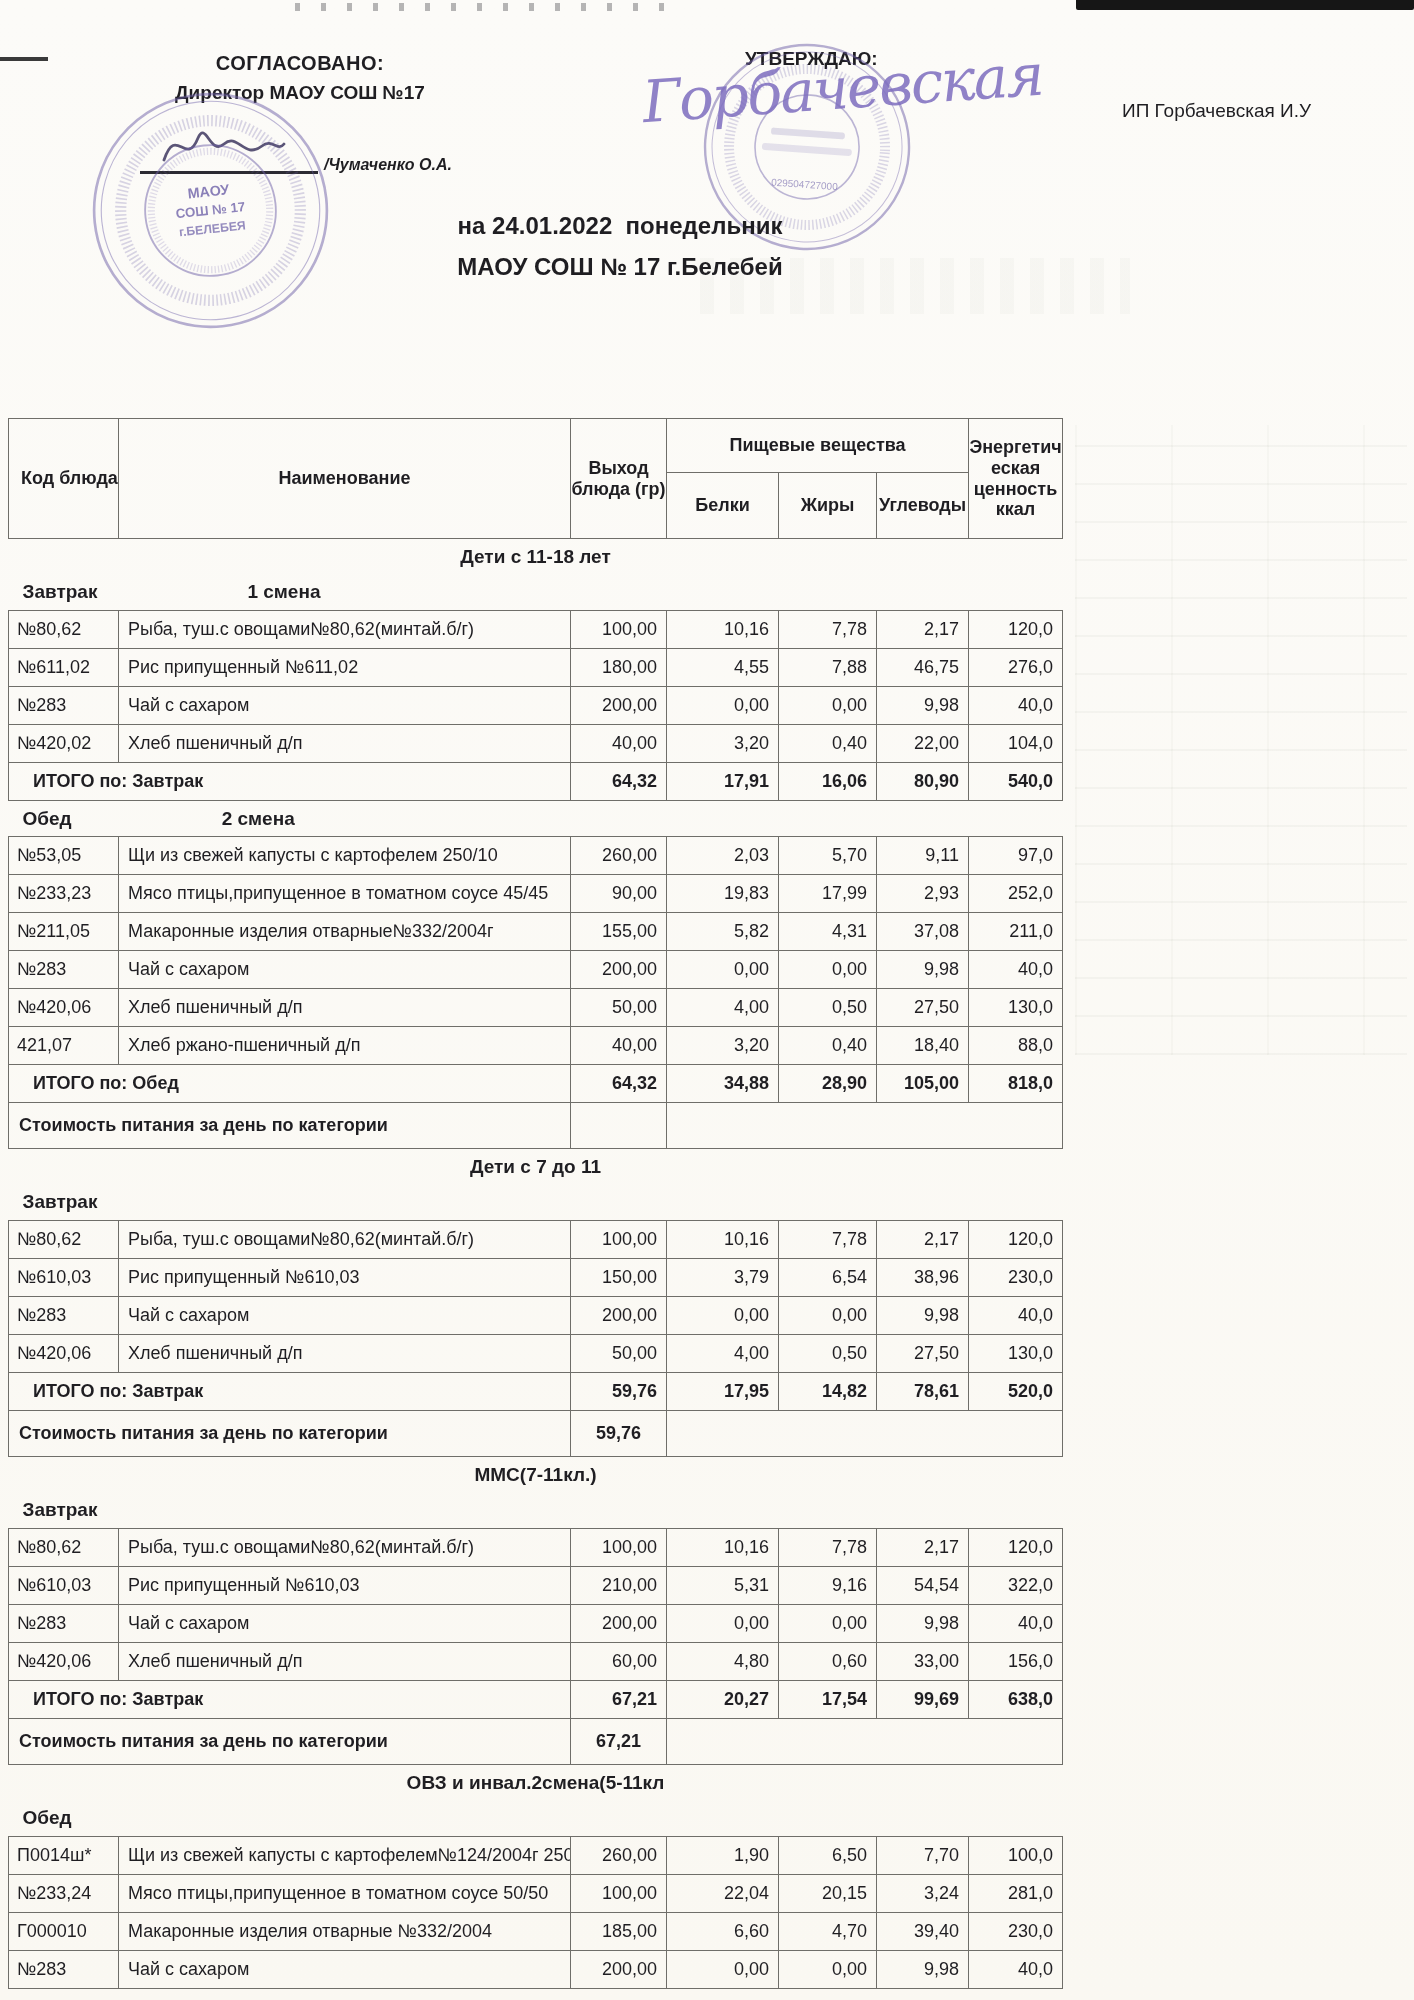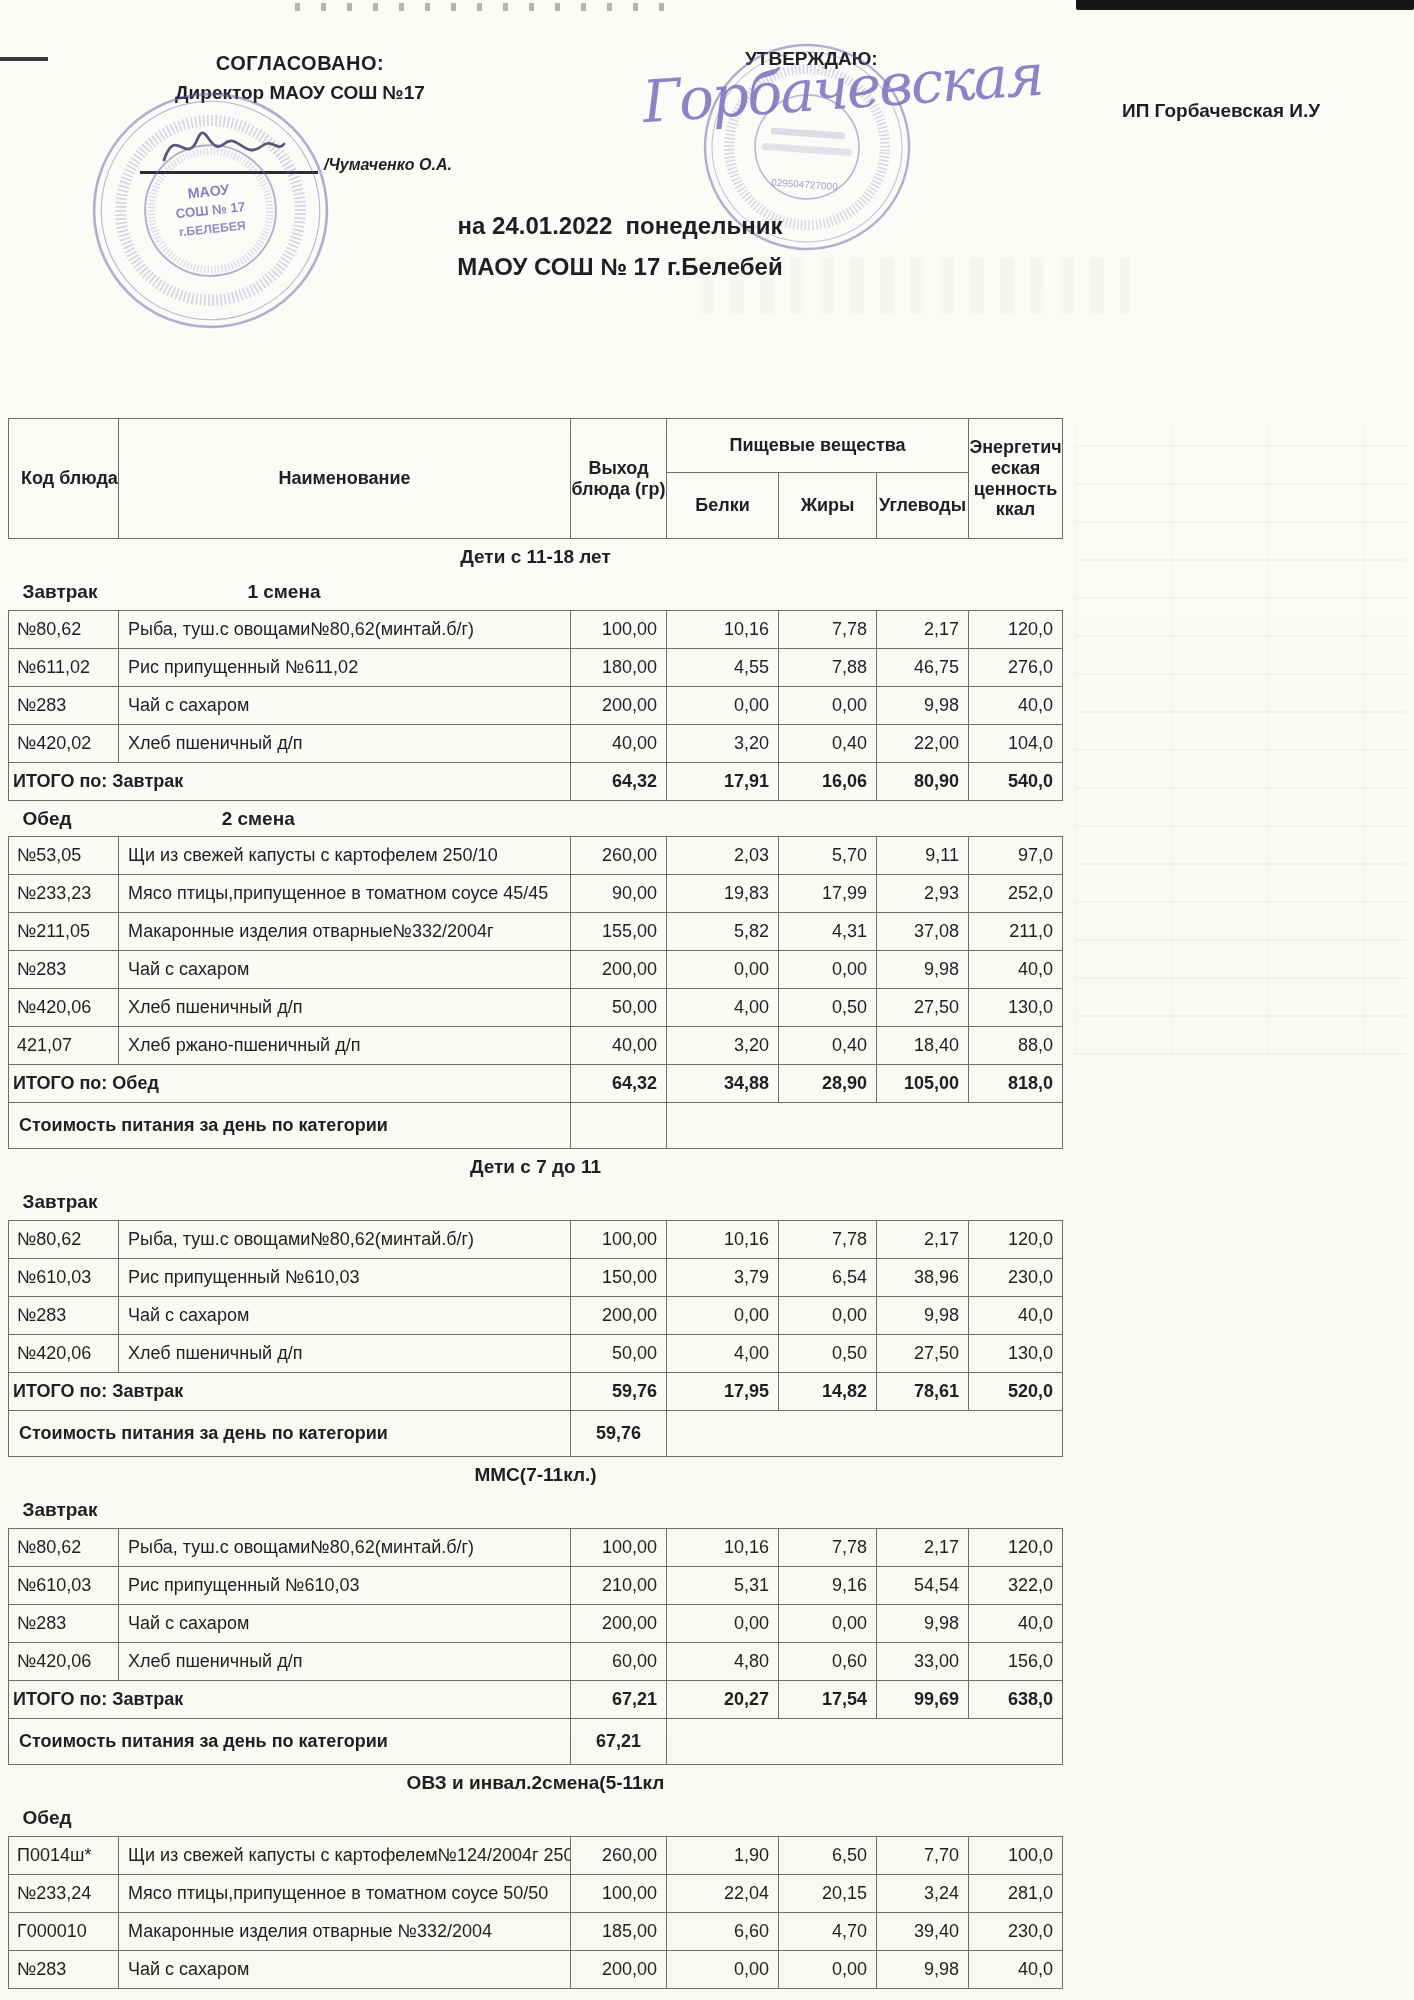--- a/index.html
+++ b/index.html
@@ -43,21 +43,21 @@
   .stamp{position:absolute;pointer-events:none;}
   .stamp-left{left:88px;top:88px;width:245px;height:245px;transform:rotate(-6deg);}
   .stamp-right{left:700px;top:40px;width:215px;height:215px;transform:rotate(4deg);}
   .approve-label{position:absolute;left:745px;top:48px;font-size:19px;font-weight:bold;}
   .big-signature{
     position:absolute;left:642px;top:52px;width:470px;
     font-family:"DejaVu Serif",serif;font-style:italic;
     font-size:58px;color:rgba(124,108,190,.85);
     transform:rotate(-4deg);letter-spacing:-2px;white-space:nowrap;
   }
-  .approve-entity{position:absolute;left:1122px;top:100px;font-size:19px;font-weight:bold;white-space:nowrap;}
+  .approve-entity{position:absolute;left:1122px;top:100px;font-size:19px;font-weight:normal;white-space:nowrap;}
   .title-block{position:absolute;left:310px;top:198px;width:620px;text-align:center;font-weight:bold;}
   .menu-title{font-size:27px;letter-spacing:1px;}
   .menu-date{font-size:24px;margin-top:14px;white-space:pre;}
   .menu-school{font-size:24px;margin-top:13px;}
 
   
   table.menu{border-collapse:collapse;table-layout:fixed;width:1054px;margin-left:8px;}
   .menu th,.menu td{
     border:1px solid var(--line);
     font-size:18px;line-height:1.05;vertical-align:middle;
@@ -73,21 +73,21 @@
   tr.row-meal td{border:none;background:transparent;height:36px;font-weight:bold;font-size:19px;text-align:left;}
   .meal-label{padding-left:14px;}
   .shift-label{margin-left:150px;}
 
   tr.row-data{height:38px;}
   tr.row-total{height:38px;}
   tr.row-total td{font-weight:bold;}
   .c-code{text-align:left;padding-left:8px;}
   .c-name{text-align:left;padding-left:9px;}
   .num{text-align:right;padding-right:9px;font-variant-numeric:tabular-nums;}
-  .c-total-label{text-align:left;padding-left:4px;font-size:18px;}
+  .c-total-label{text-align:left;padding-left:24px;font-size:18px;}
 
   tr.row-cost{height:46px;}
   tr.row-cost td{font-weight:bold;}
   .c-cost-label{text-align:left;padding-left:10px;font-size:23px;}
   .c-cost-value{text-align:center;font-size:23px;}
   .c-cost-rest{}
 </style>
 </head>
 <body>
 

